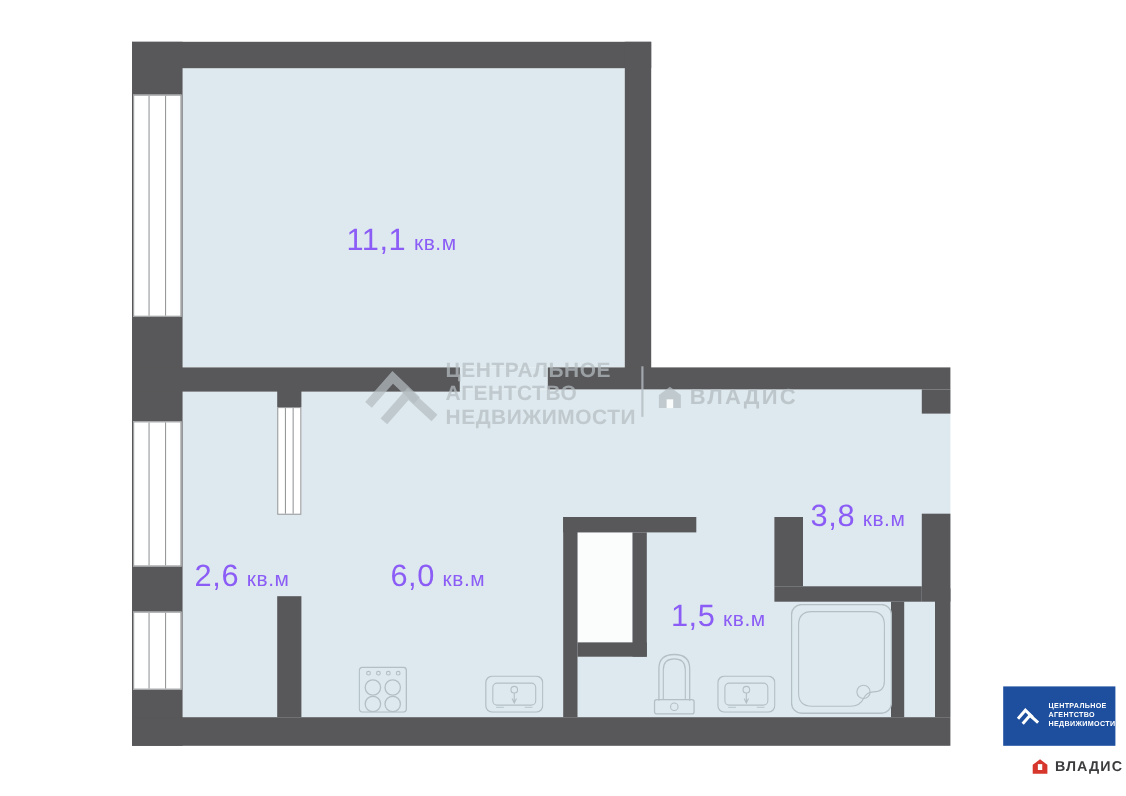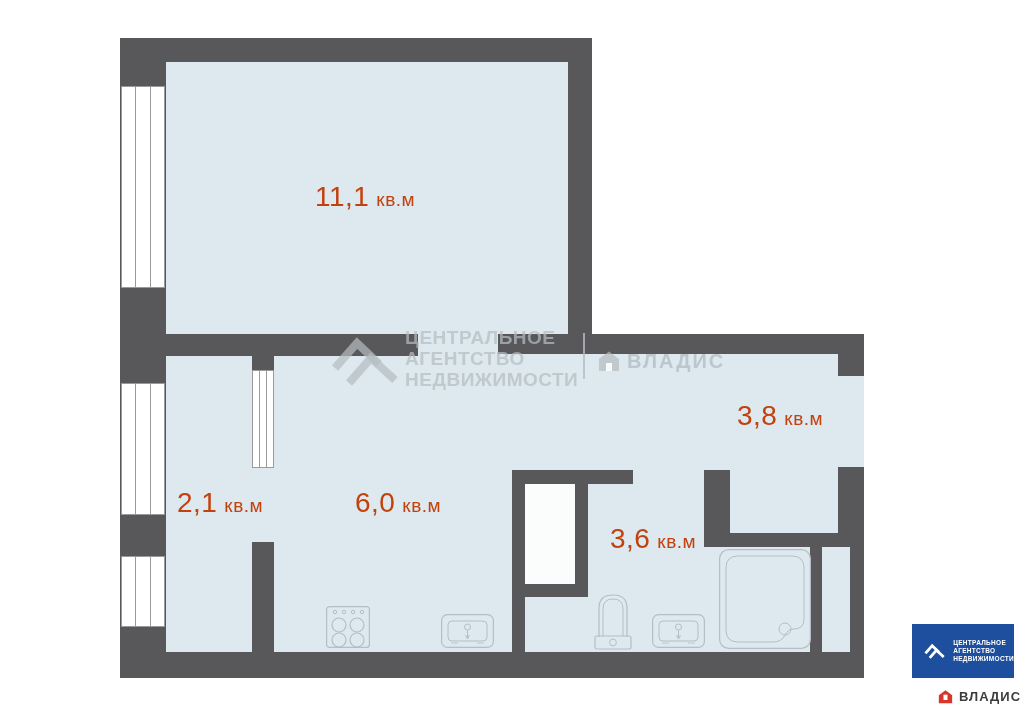--- a/index.html
+++ b/index.html
@@ -36,27 +36,27 @@
   #w-bottom{left:120px;top:652px;width:744px;height:26px;}
   
   .window{position:absolute;background:#ffffff;border:1px solid #97999b;box-sizing:border-box;display:flex;flex-direction:row;}
   .window i{flex:1;border-right:1px solid #97999b;}
   .window i:last-child{border-right:none;}
   #win-1{left:121px;top:86px;width:44px;height:202px;}
   #win-2{left:121px;top:383px;width:44px;height:132px;}
   #win-3{left:121px;top:556px;width:44px;height:71px;}
   #win-4{left:252px;top:370px;width:22px;height:98px;}
   
-  .room-label{position:absolute;transform:translate(-50%,-50%);white-space:nowrap;color:#c2410c;font-weight:300;letter-spacing:0.5px;}
+  .room-label{position:absolute;transform:translate(-50%,-50%);white-space:nowrap;color:#8b5cf6;font-weight:300;letter-spacing:0.5px;margin-top:21px;}
   .room-label .num{font-size:28px;}
   .room-label .unit{font-size:19px;margin-left:7px;}
   #lbl-living{left:365px;top:197px;}
   #lbl-balcony{left:220px;top:503px;}
   #lbl-kitchen{left:398px;top:503px;}
-  #lbl-hall{left:780px;top:416px;}
+  #lbl-hall{left:780px;top:448px;}
   #lbl-bathroom{left:653px;top:539px;}
   
   .fixture{position:absolute;}
   #fx-stove{left:326px;top:606px;}
   #fx-ksink{left:441px;top:614px;}
   #fx-toilet{left:594px;top:592px;}
   #fx-bsink{left:652px;top:614px;}
   #fx-shower{left:719px;top:549px;}
   #wm-diamond{left:327px;top:330px;width:76px;height:64px;}
   #wm-text{left:405px;top:327px;font-size:19px;font-weight:bold;line-height:21px;letter-spacing:0.5px;color:rgba(180,188,193,0.72);}
@@ -182,30 +182,30 @@
       <path d="M1 8 L11 0.5 L21 8 V20 H1 Z" fill="rgba(180,188,193,0.7)"></path>
       <rect x="8" y="12" width="6" height="8" fill="rgba(255,255,255,0.9)"></rect>
     </svg>
     <span class="txt">ВЛАДИС</span>
   </div>
 
   <div class="room-label" id="lbl-living">
     <span class="num">11,1</span><span class="unit">кв.м</span>
   </div>
   <div class="room-label" id="lbl-balcony">
-    <span class="num">2,1</span><span class="unit">кв.м</span>
+    <span class="num">2,6</span><span class="unit">кв.м</span>
   </div>
   <div class="room-label" id="lbl-kitchen">
     <span class="num">6,0</span><span class="unit">кв.м</span>
   </div>
   <div class="room-label" id="lbl-hall">
     <span class="num">3,8</span><span class="unit">кв.м</span>
   </div>
   <div class="room-label" id="lbl-bathroom">
-    <span class="num">3,6</span><span class="unit">кв.м</span>
+    <span class="num">1,5</span><span class="unit">кв.м</span>
   </div>
 
   <div class="abs" id="logo-box">
     <svg width="27" height="23" viewBox="0 0 76 64" fill="none">
       <path d="M8 38 L30 13 L52 34" stroke="#ffffff" stroke-width="9"></path>
       <path d="M22 53 L44 28 L68 50" stroke="#ffffff" stroke-width="9"></path>
     </svg>
     <div class="lines">
       <span>ЦЕНТРАЛЬНОЕ</span>
       <span>АГЕНТСТВО</span>

